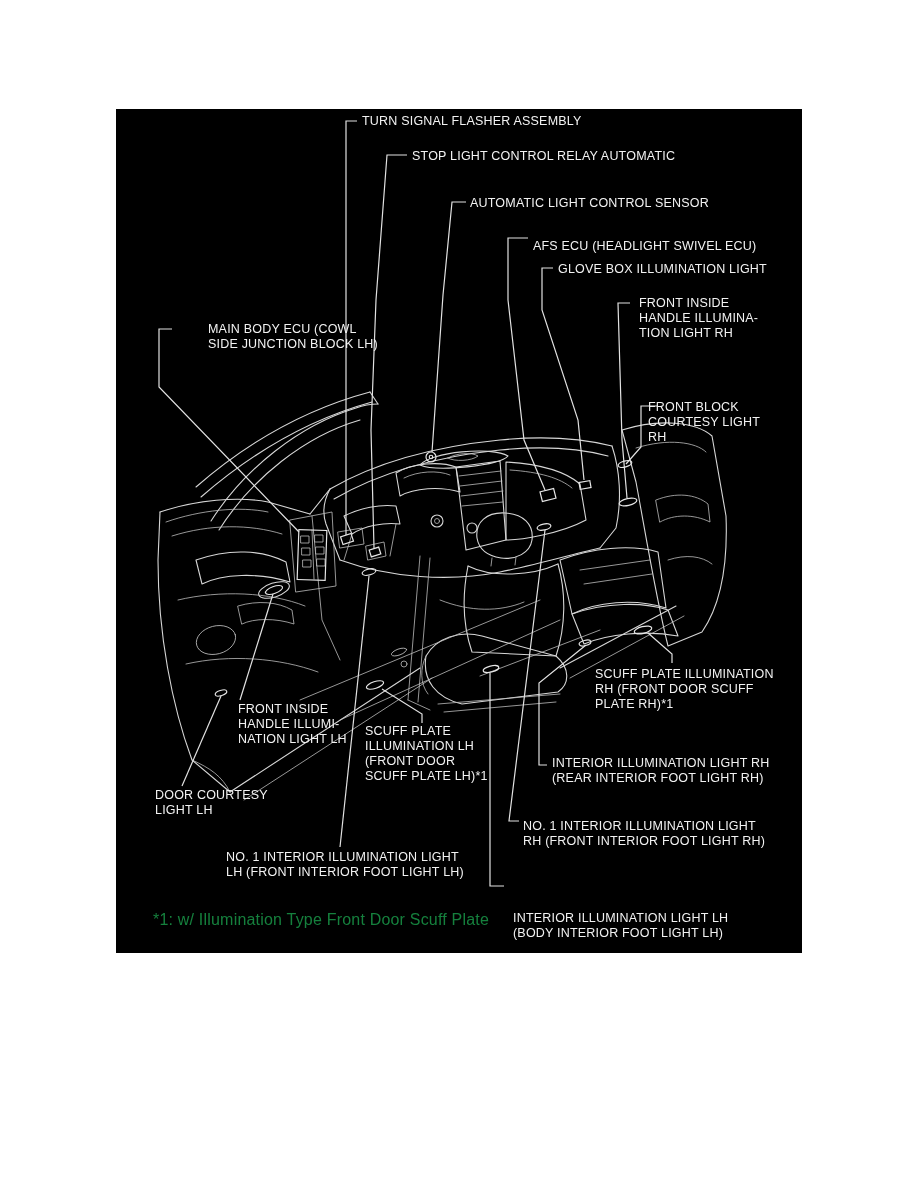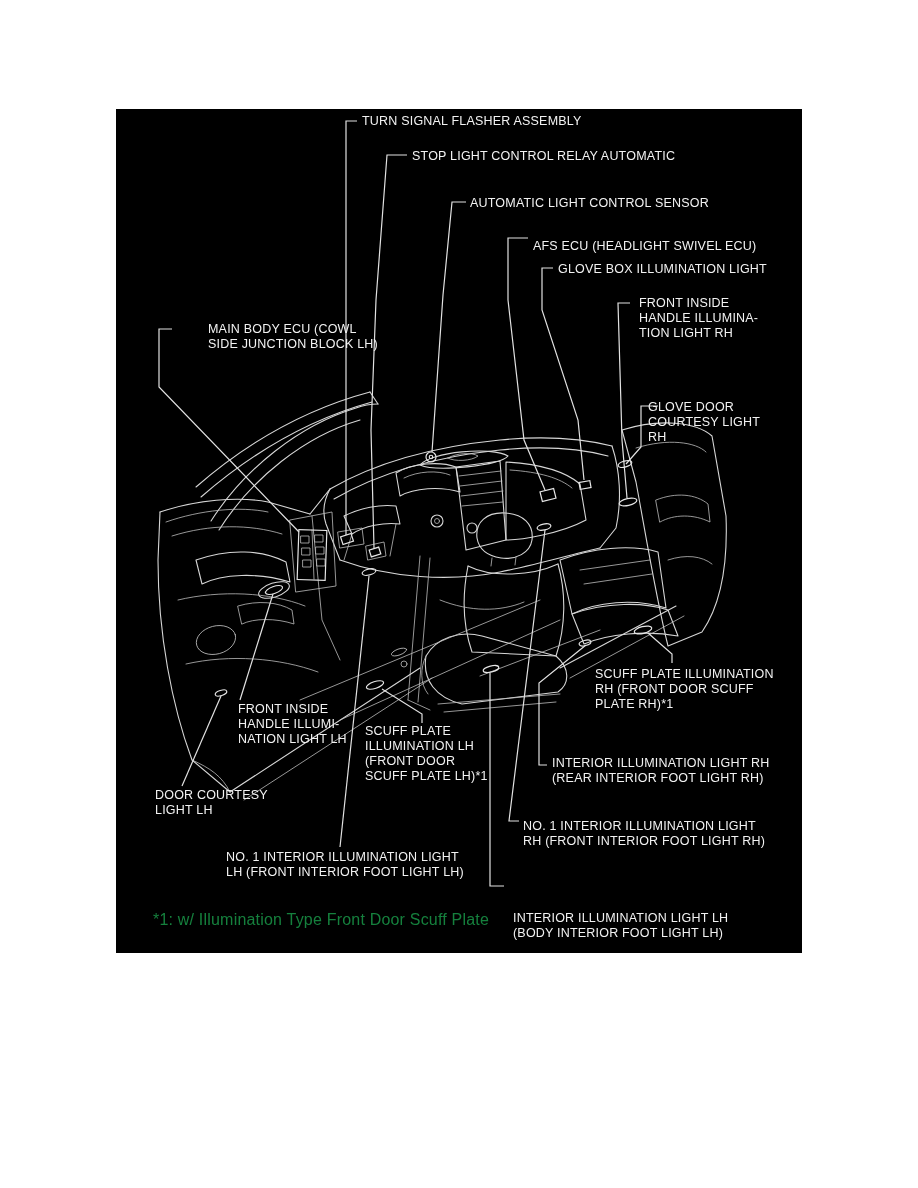--- a/index.html
+++ b/index.html
@@ -163,21 +163,21 @@
       <div class="diagram-label" style="left: 639px; top: 296px;">
         <div>FRONT INSIDE</div>
         <div>HANDLE ILLUMINA-</div>
         <div>TION LIGHT RH</div>
       </div>
       <div class="diagram-label" style="left: 178px; top: 322px; margin-left: 30px;">
         <div>MAIN BODY ECU (COWL</div>
         <div>SIDE JUNCTION BLOCK LH)</div>
       </div>
       <div class="diagram-label" style="left: 648px; top: 400px;">
-        <div>GLOVE DOOR</div>
+        <div>FRONT BLOCK</div>
         <div>COURTESY LIGHT</div>
         <div>RH</div>
       </div>
       <div class="diagram-label" style="left: 595px; top: 667px;">
         <div>SCUFF PLATE ILLUMINATION</div>
         <div>RH (FRONT DOOR SCUFF</div>
         <div>PLATE RH)*1</div>
       </div>
       <div class="diagram-label" style="left: 552px; top: 756px;">
         <div>INTERIOR ILLUMINATION LIGHT RH</div>

